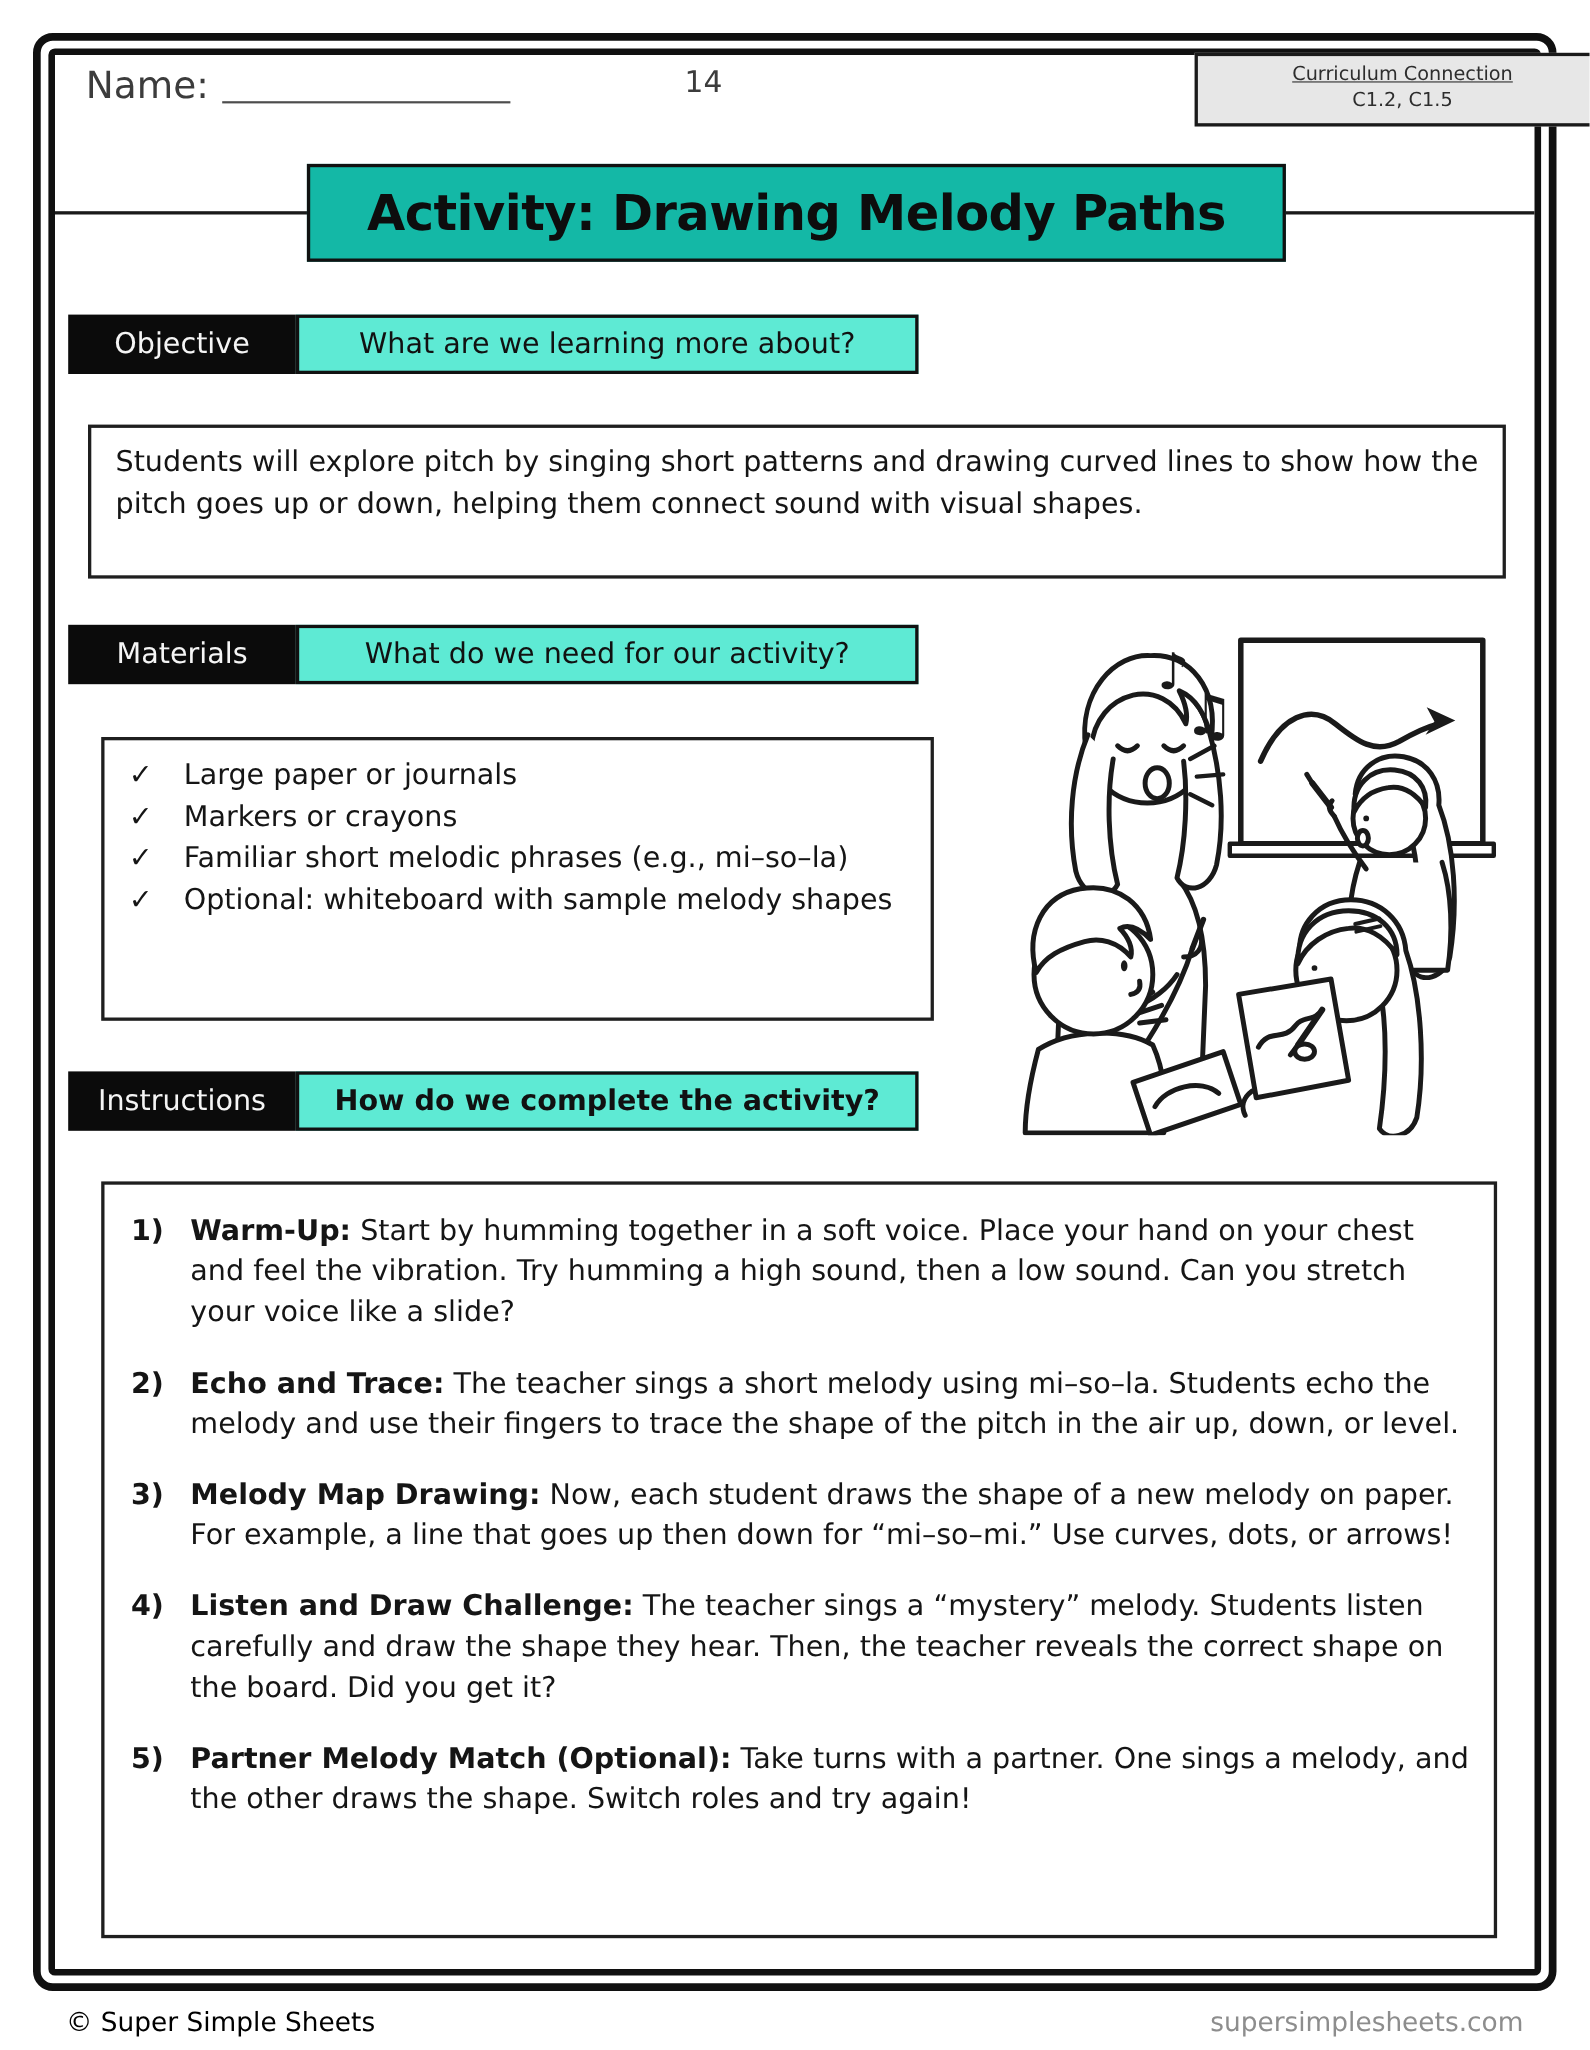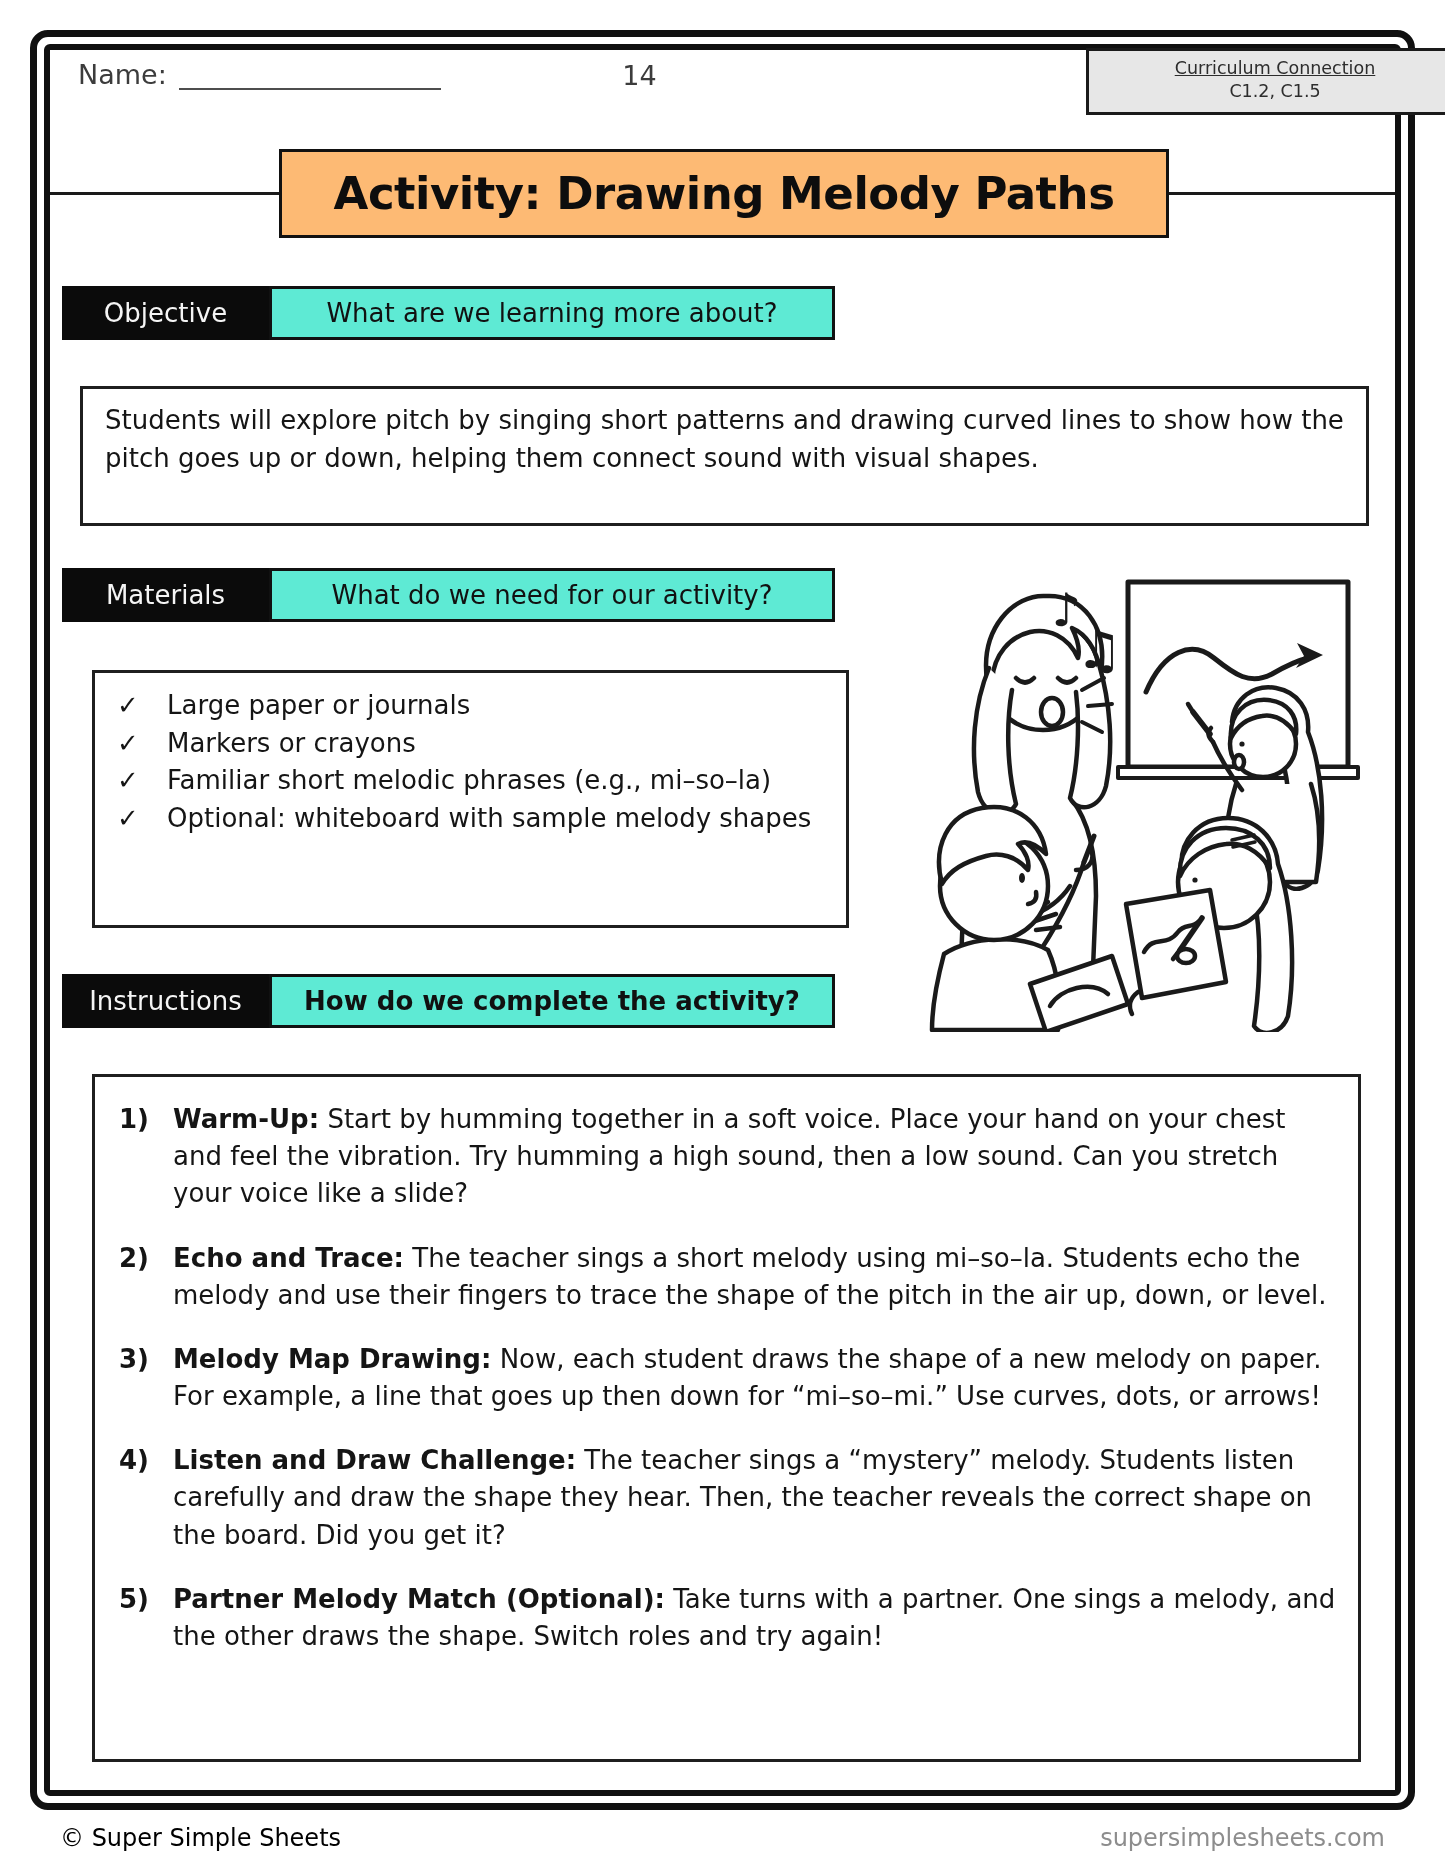--- a/index.html
+++ b/index.html
@@ -4,30 +4,30 @@
 <style>
   html,body{margin:0;padding:0;background:#ffffff;}
   body{width:1445px;height:1864px;position:relative;font-family:"DejaVu Sans","Liberation Sans",sans-serif;color:#141414;}
   .abs{position:absolute;box-sizing:border-box;}
 
   
   .outer-frame{left:30px;top:30px;width:1385px;height:1780px;border:7px solid #101010;border-radius:18px;}
   .inner-frame{left:44px;top:44px;width:1357px;height:1752px;border:6px solid #101010;border-radius:6px;}
 
   
-  .name-row{left:78px;top:58px;font-size:27px;color:#3c3c3c;display:flex;align-items:center;}
+  .name-row{left:78px;top:58px;font-size:34px;color:#3c3c3c;display:flex;align-items:center;}
   .name-line{display:inline-block;width:262px;border-bottom:2.5px solid #4d4d4d;height:30px;margin-left:12px;}
   .page-number{left:0;top:60px;width:1279px;text-align:center;font-size:27px;color:#3c3c3c;}
   .curriculum-box{left:1086px;top:48px;width:378px;height:67px;background:#e7e7e7;border:3px solid #1a1a1a;text-align:center;padding-top:7px;color:#2d2d2d;}
   .curriculum-title{font-size:17.5px;text-decoration:underline;}
   .curriculum-codes{font-size:17.5px;margin-top:3px;}
 
   
   .title-rule{left:50px;top:192px;width:1345px;height:3px;background:#1a1a1a;}
-  .title-box{left:279px;top:149px;width:890px;height:89px;background:#fdba74;border:3px solid #111;display:flex;align-items:center;justify-content:center;font-size:45px;font-weight:bold;letter-spacing:-0.5px;color:#0d0d0d;}
+  .title-box{left:279px;top:149px;width:890px;height:89px;background:#14b8a6;border:3px solid #111;display:flex;align-items:center;justify-content:center;font-size:45px;font-weight:bold;letter-spacing:-0.5px;color:#0d0d0d;}
 
   
   .sec-label{width:207px;height:54px;background:#0b0b0b;color:#f5f5f5;display:flex;align-items:center;justify-content:center;font-size:26px;}
   .sec-question{width:566px;height:54px;background:#5eead4;border:3px solid #111;display:flex;align-items:center;justify-content:center;font-size:26px;color:#111;}
 
   
   .objective-box{left:80px;top:386px;width:1289px;height:140px;border:3px solid #1f1f1f;padding:13px 22px;font-size:26px;line-height:1.45;color:#151515;}
 
   
   .materials-box{left:92px;top:670px;width:757px;height:258px;border:3px solid #1f1f1f;padding:14px 18px 10px 16px;font-size:26px;line-height:1.45;color:#151515;}

